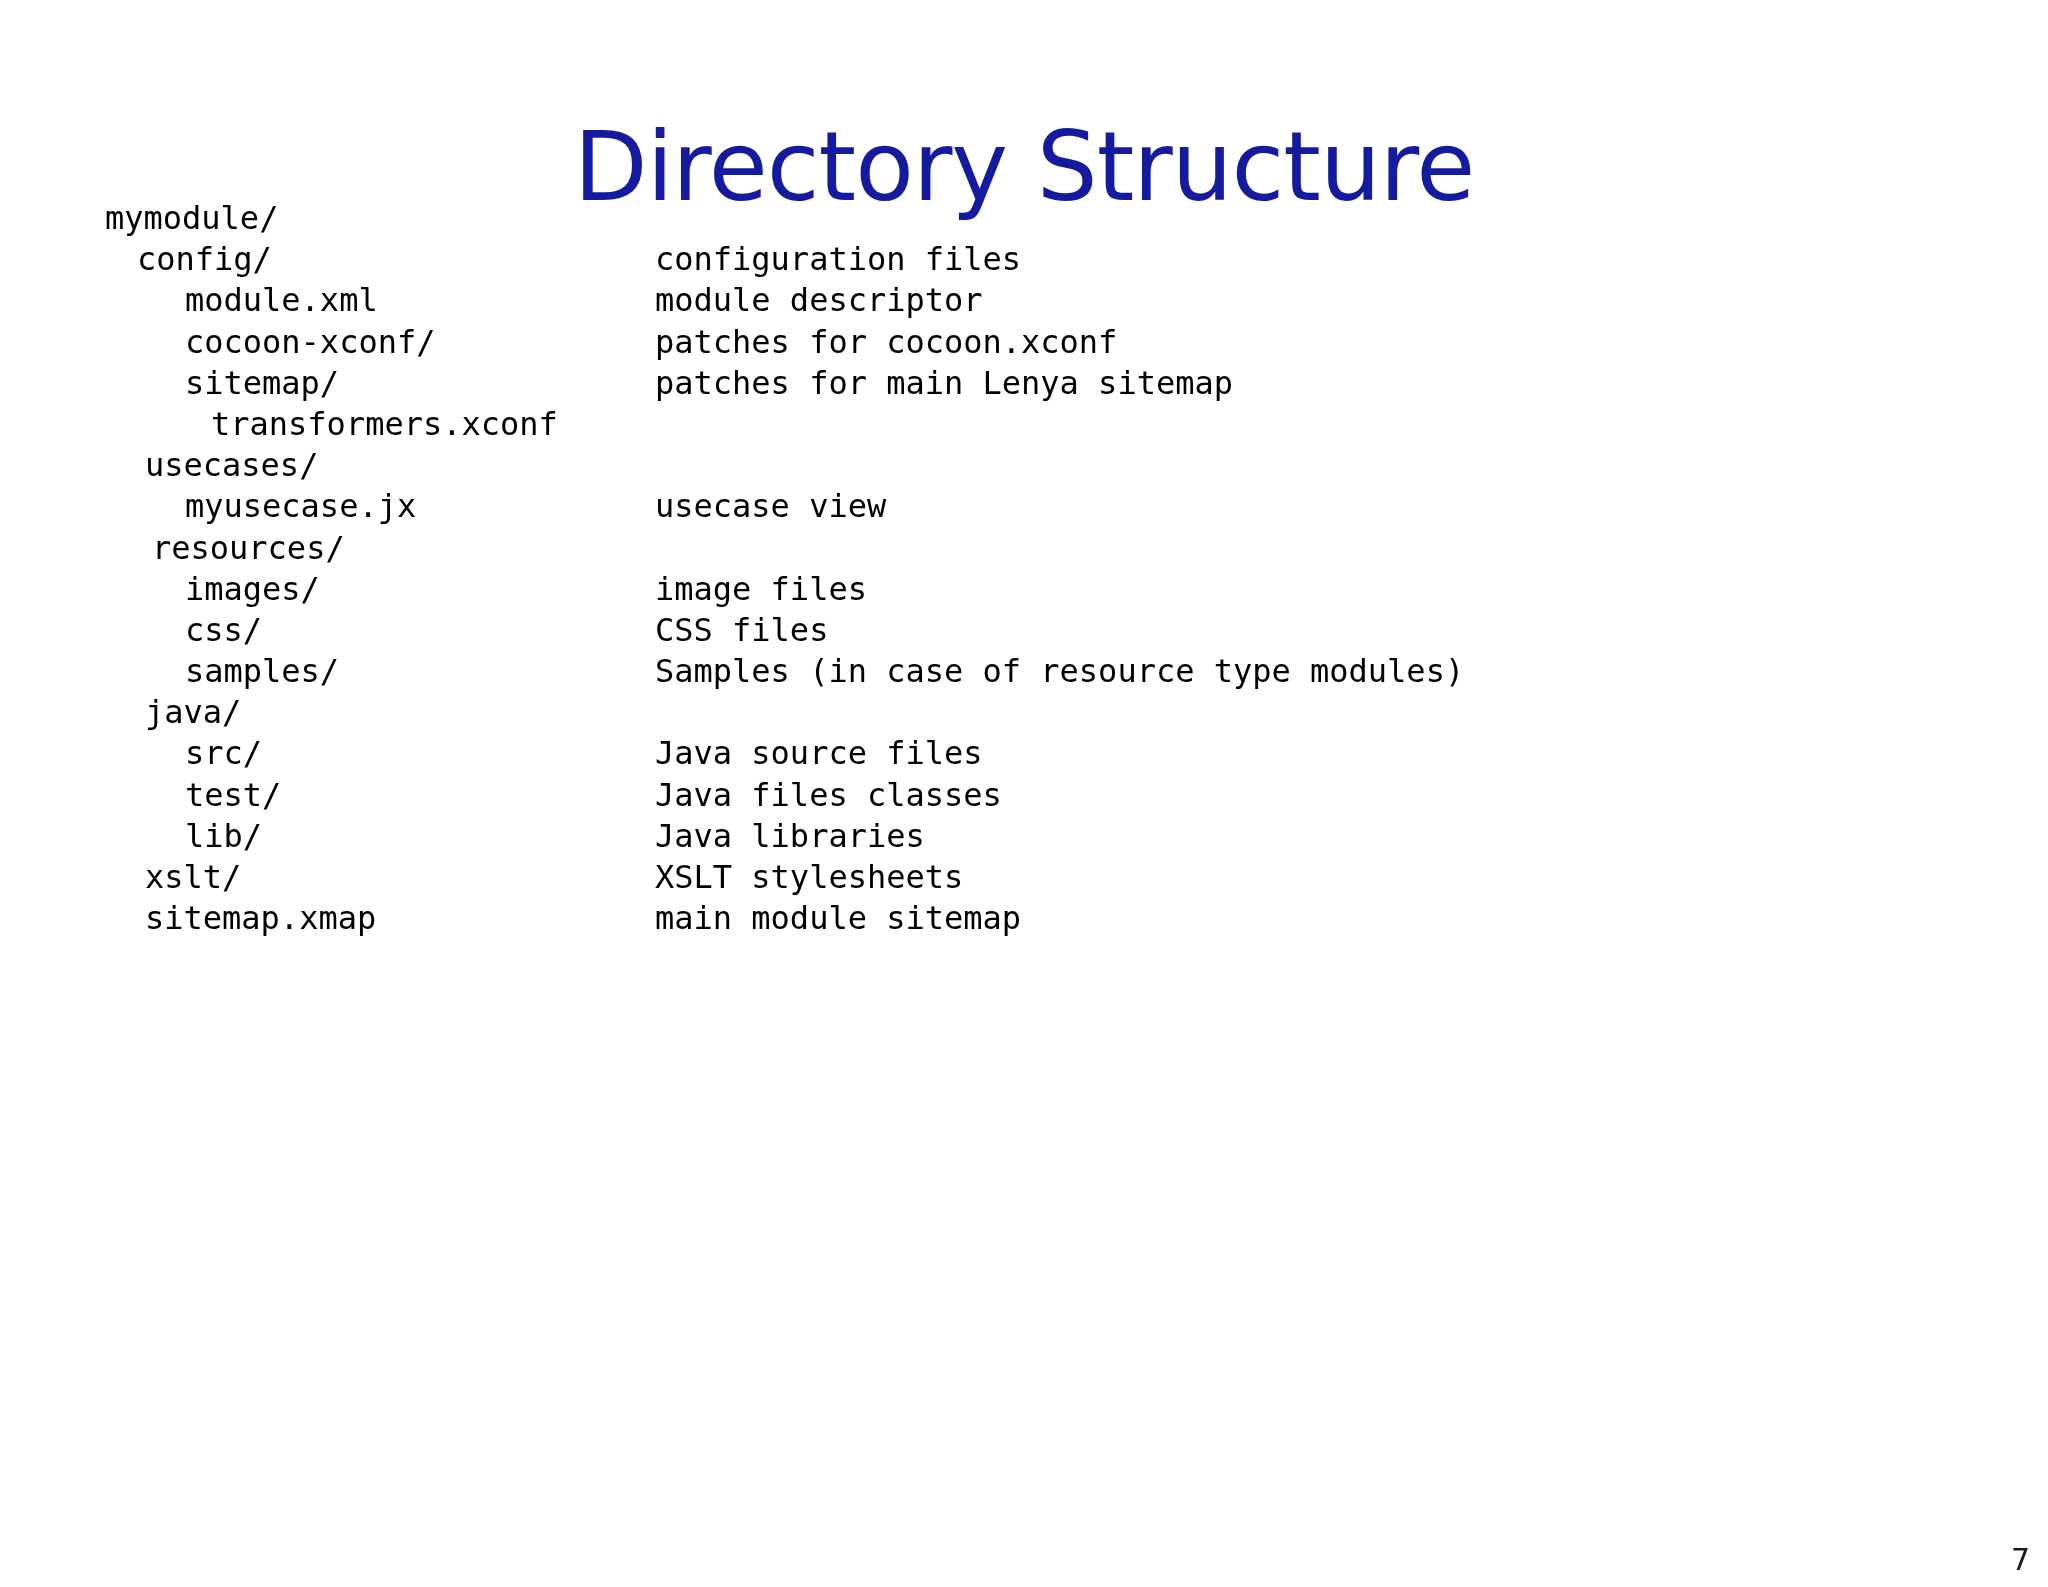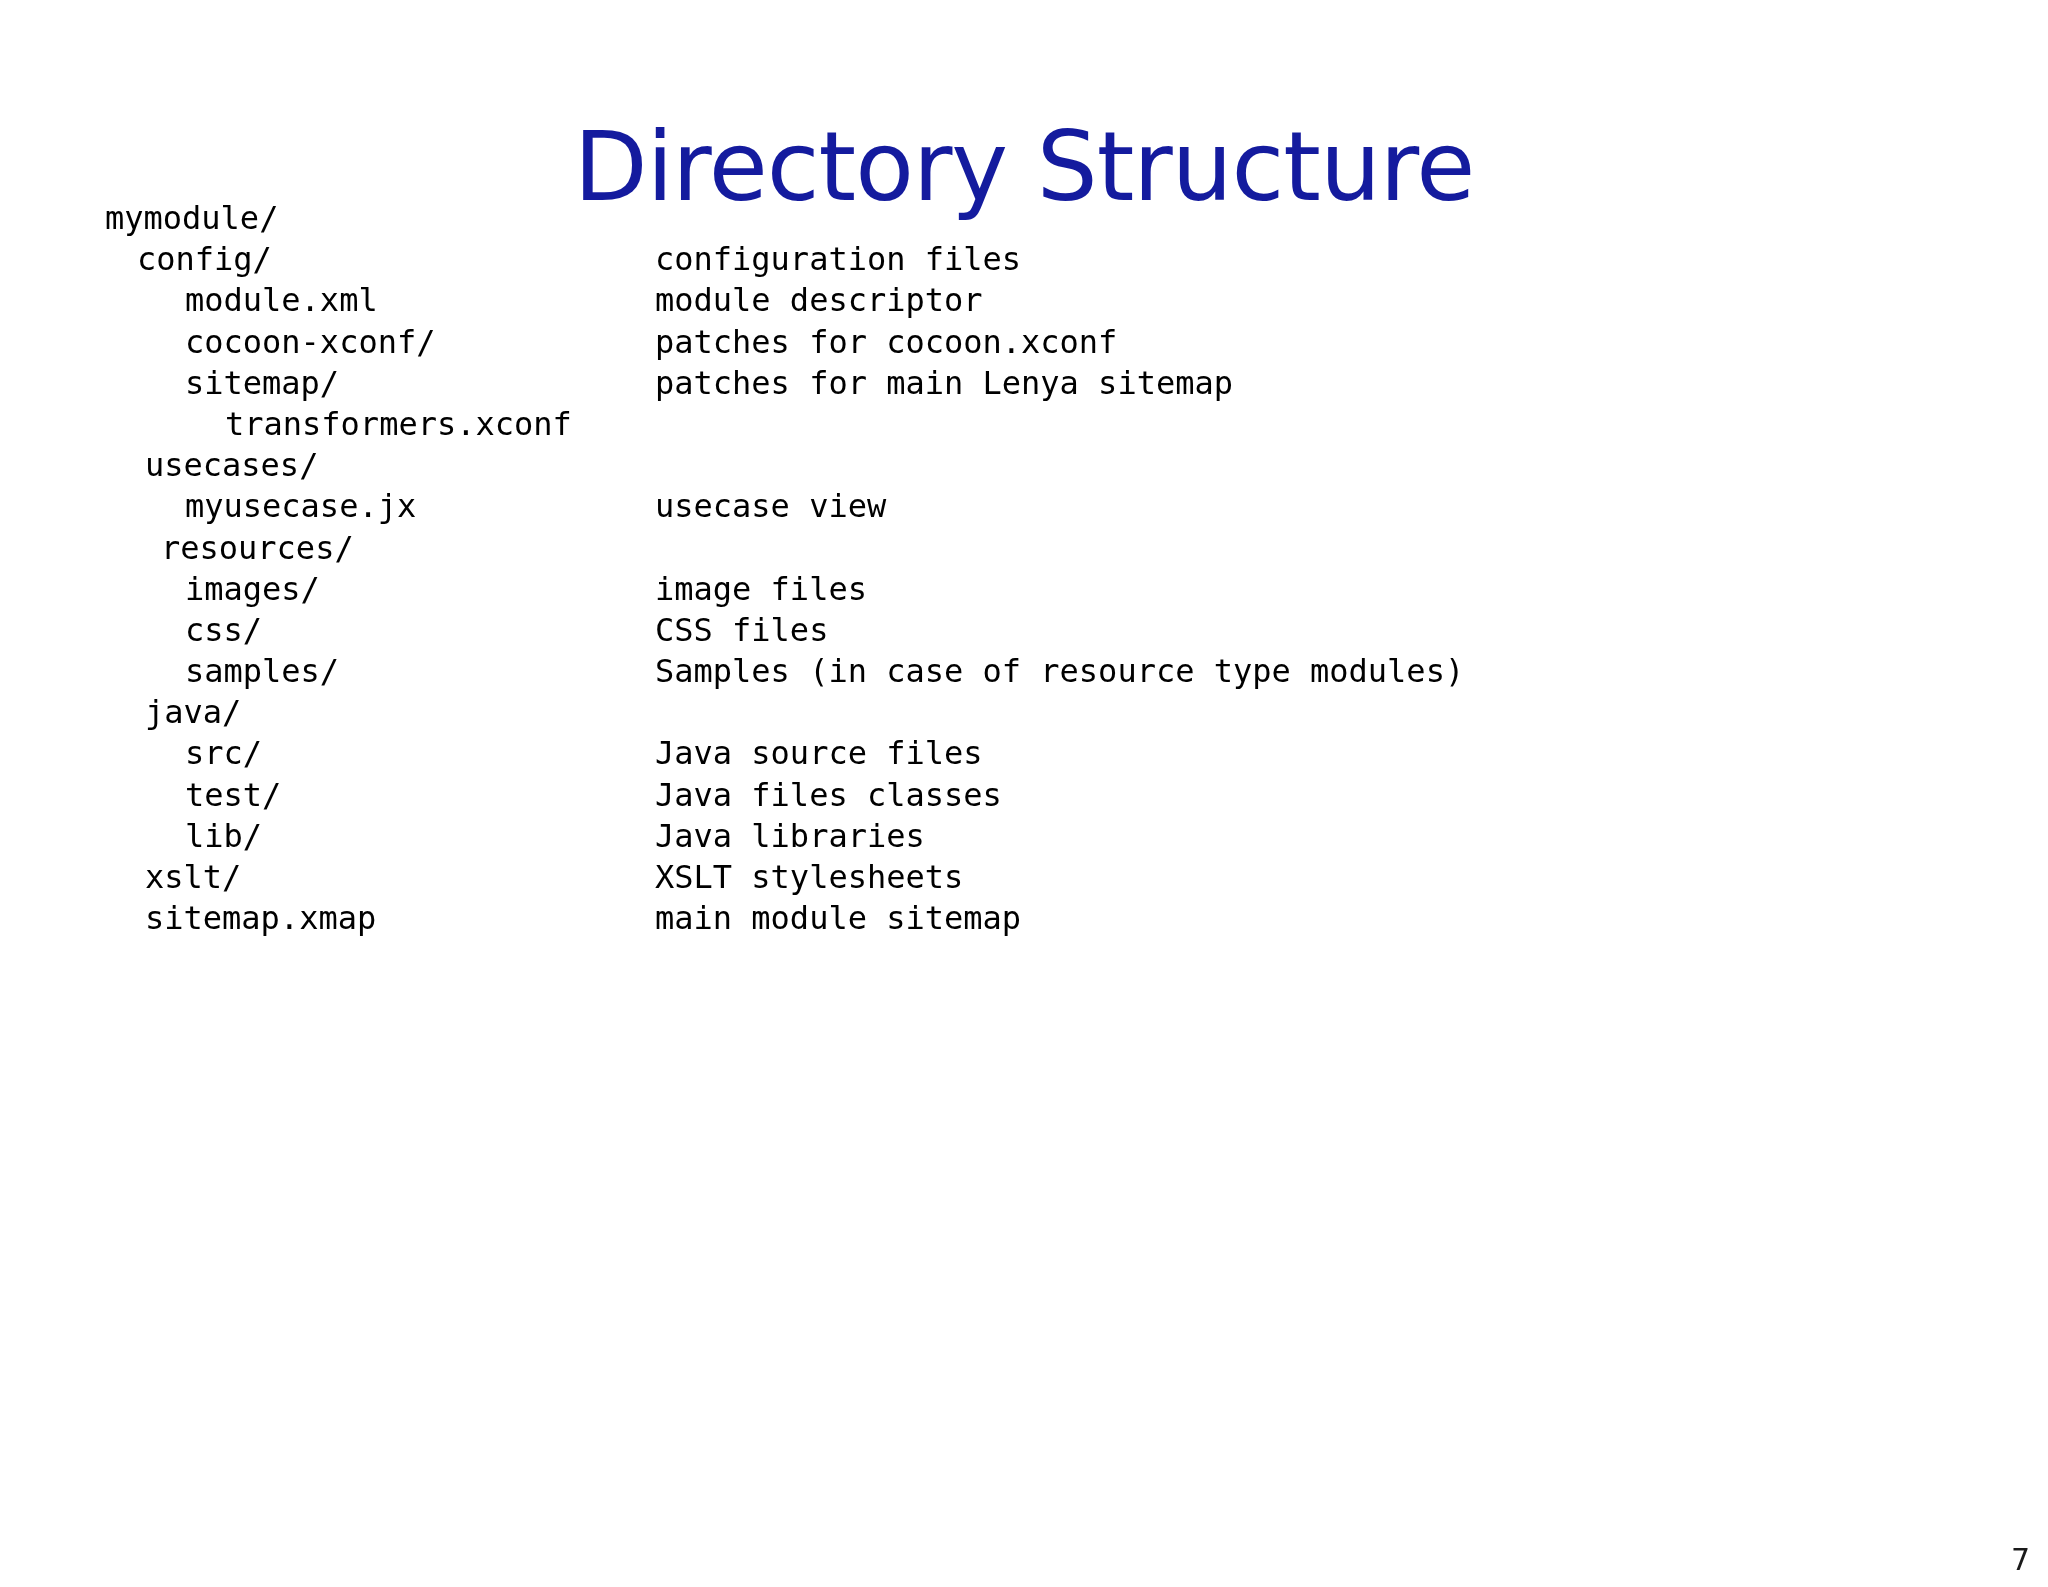--- a/index.html
+++ b/index.html
@@ -84,24 +84,24 @@
 <div class="slide">
 
   <h1 class="slide-title" style="color: rgb(20, 27, 158);">Directory Structure</h1>
 
   <div class="content">
       <div class="tree-line"><span class="tree-path" style="left: 0px;">mymodule/</span><span class="tree-desc"></span></div>
       <div class="tree-line"><span class="tree-path" style="left: 32px;">config/</span><span class="tree-desc">configuration files</span></div>
       <div class="tree-line"><span class="tree-path" style="left: 80px;">module.xml</span><span class="tree-desc">module descriptor</span></div>
       <div class="tree-line"><span class="tree-path" style="left: 80px;">cocoon-xconf/</span><span class="tree-desc">patches for cocoon.xconf</span></div>
       <div class="tree-line"><span class="tree-path" style="left: 80px;">sitemap/</span><span class="tree-desc">patches for main Lenya sitemap</span></div>
-      <div class="tree-line"><span class="tree-path" style="left: 120px;">transformers.xconf</span><span class="tree-desc"></span></div>
+      <div class="tree-line"><span class="tree-path" style="left: 106px;">transformers.xconf</span><span class="tree-desc"></span></div>
       <div class="tree-line"><span class="tree-path" style="left: 40px;">usecases/</span><span class="tree-desc"></span></div>
       <div class="tree-line"><span class="tree-path" style="left: 80px;">myusecase.jx</span><span class="tree-desc">usecase view</span></div>
-      <div class="tree-line"><span class="tree-path" style="left: 56px; text-align: right;">resources/</span><span class="tree-desc"></span></div>
+      <div class="tree-line"><span class="tree-path" style="left: 47px; text-align: right;">resources/</span><span class="tree-desc"></span></div>
       <div class="tree-line"><span class="tree-path" style="left: 80px;">images/</span><span class="tree-desc">image files</span></div>
       <div class="tree-line"><span class="tree-path" style="left: 80px;">css/</span><span class="tree-desc">CSS files</span></div>
       <div class="tree-line"><span class="tree-path" style="left: 80px;">samples/</span><span class="tree-desc">Samples (in case of resource type modules)</span></div>
       <div class="tree-line"><span class="tree-path" style="left: 40px;">java/</span><span class="tree-desc"></span></div>
       <div class="tree-line"><span class="tree-path" style="left: 80px;">src/</span><span class="tree-desc">Java source files</span></div>
       <div class="tree-line"><span class="tree-path" style="left: 80px;">test/</span><span class="tree-desc">Java files classes</span></div>
       <div class="tree-line"><span class="tree-path" style="left: 80px;">lib/</span><span class="tree-desc">Java libraries</span></div>
       <div class="tree-line"><span class="tree-path" style="left: 40px;">xslt/</span><span class="tree-desc">XSLT stylesheets</span></div>
       <div class="tree-line"><span class="tree-path" style="left: 40px;">sitemap.xmap</span><span class="tree-desc">main module sitemap</span></div>
     </div>

